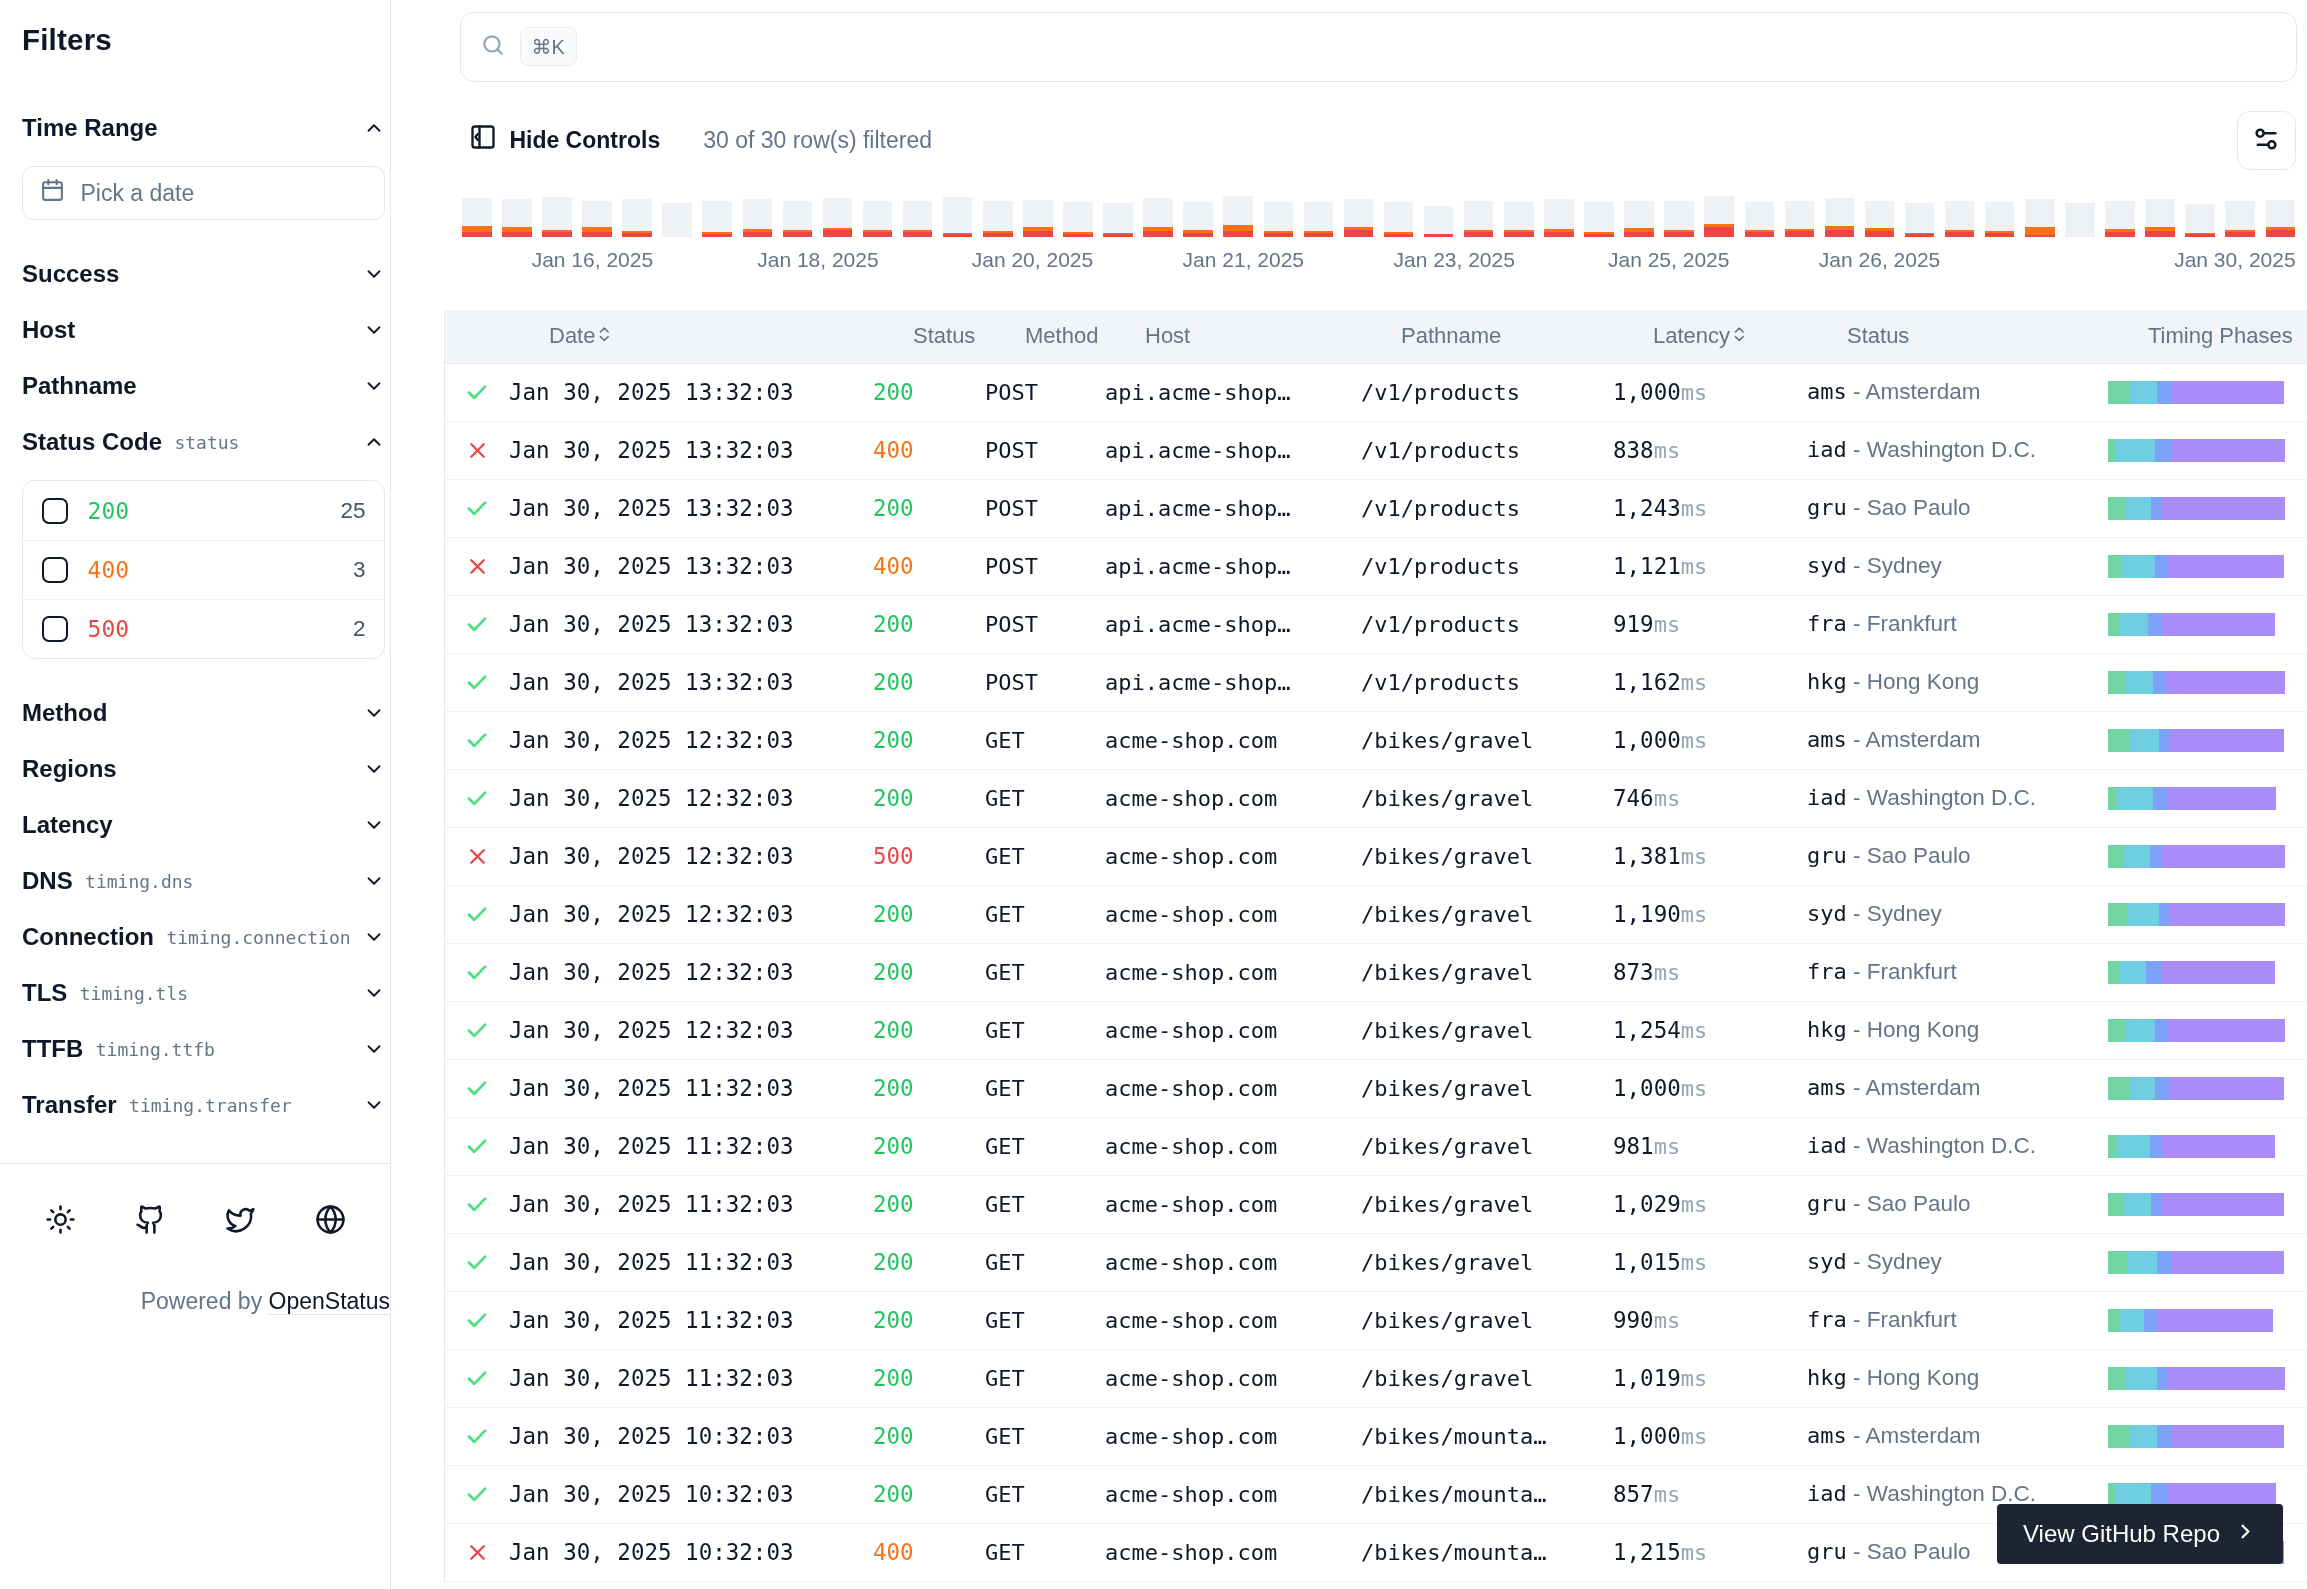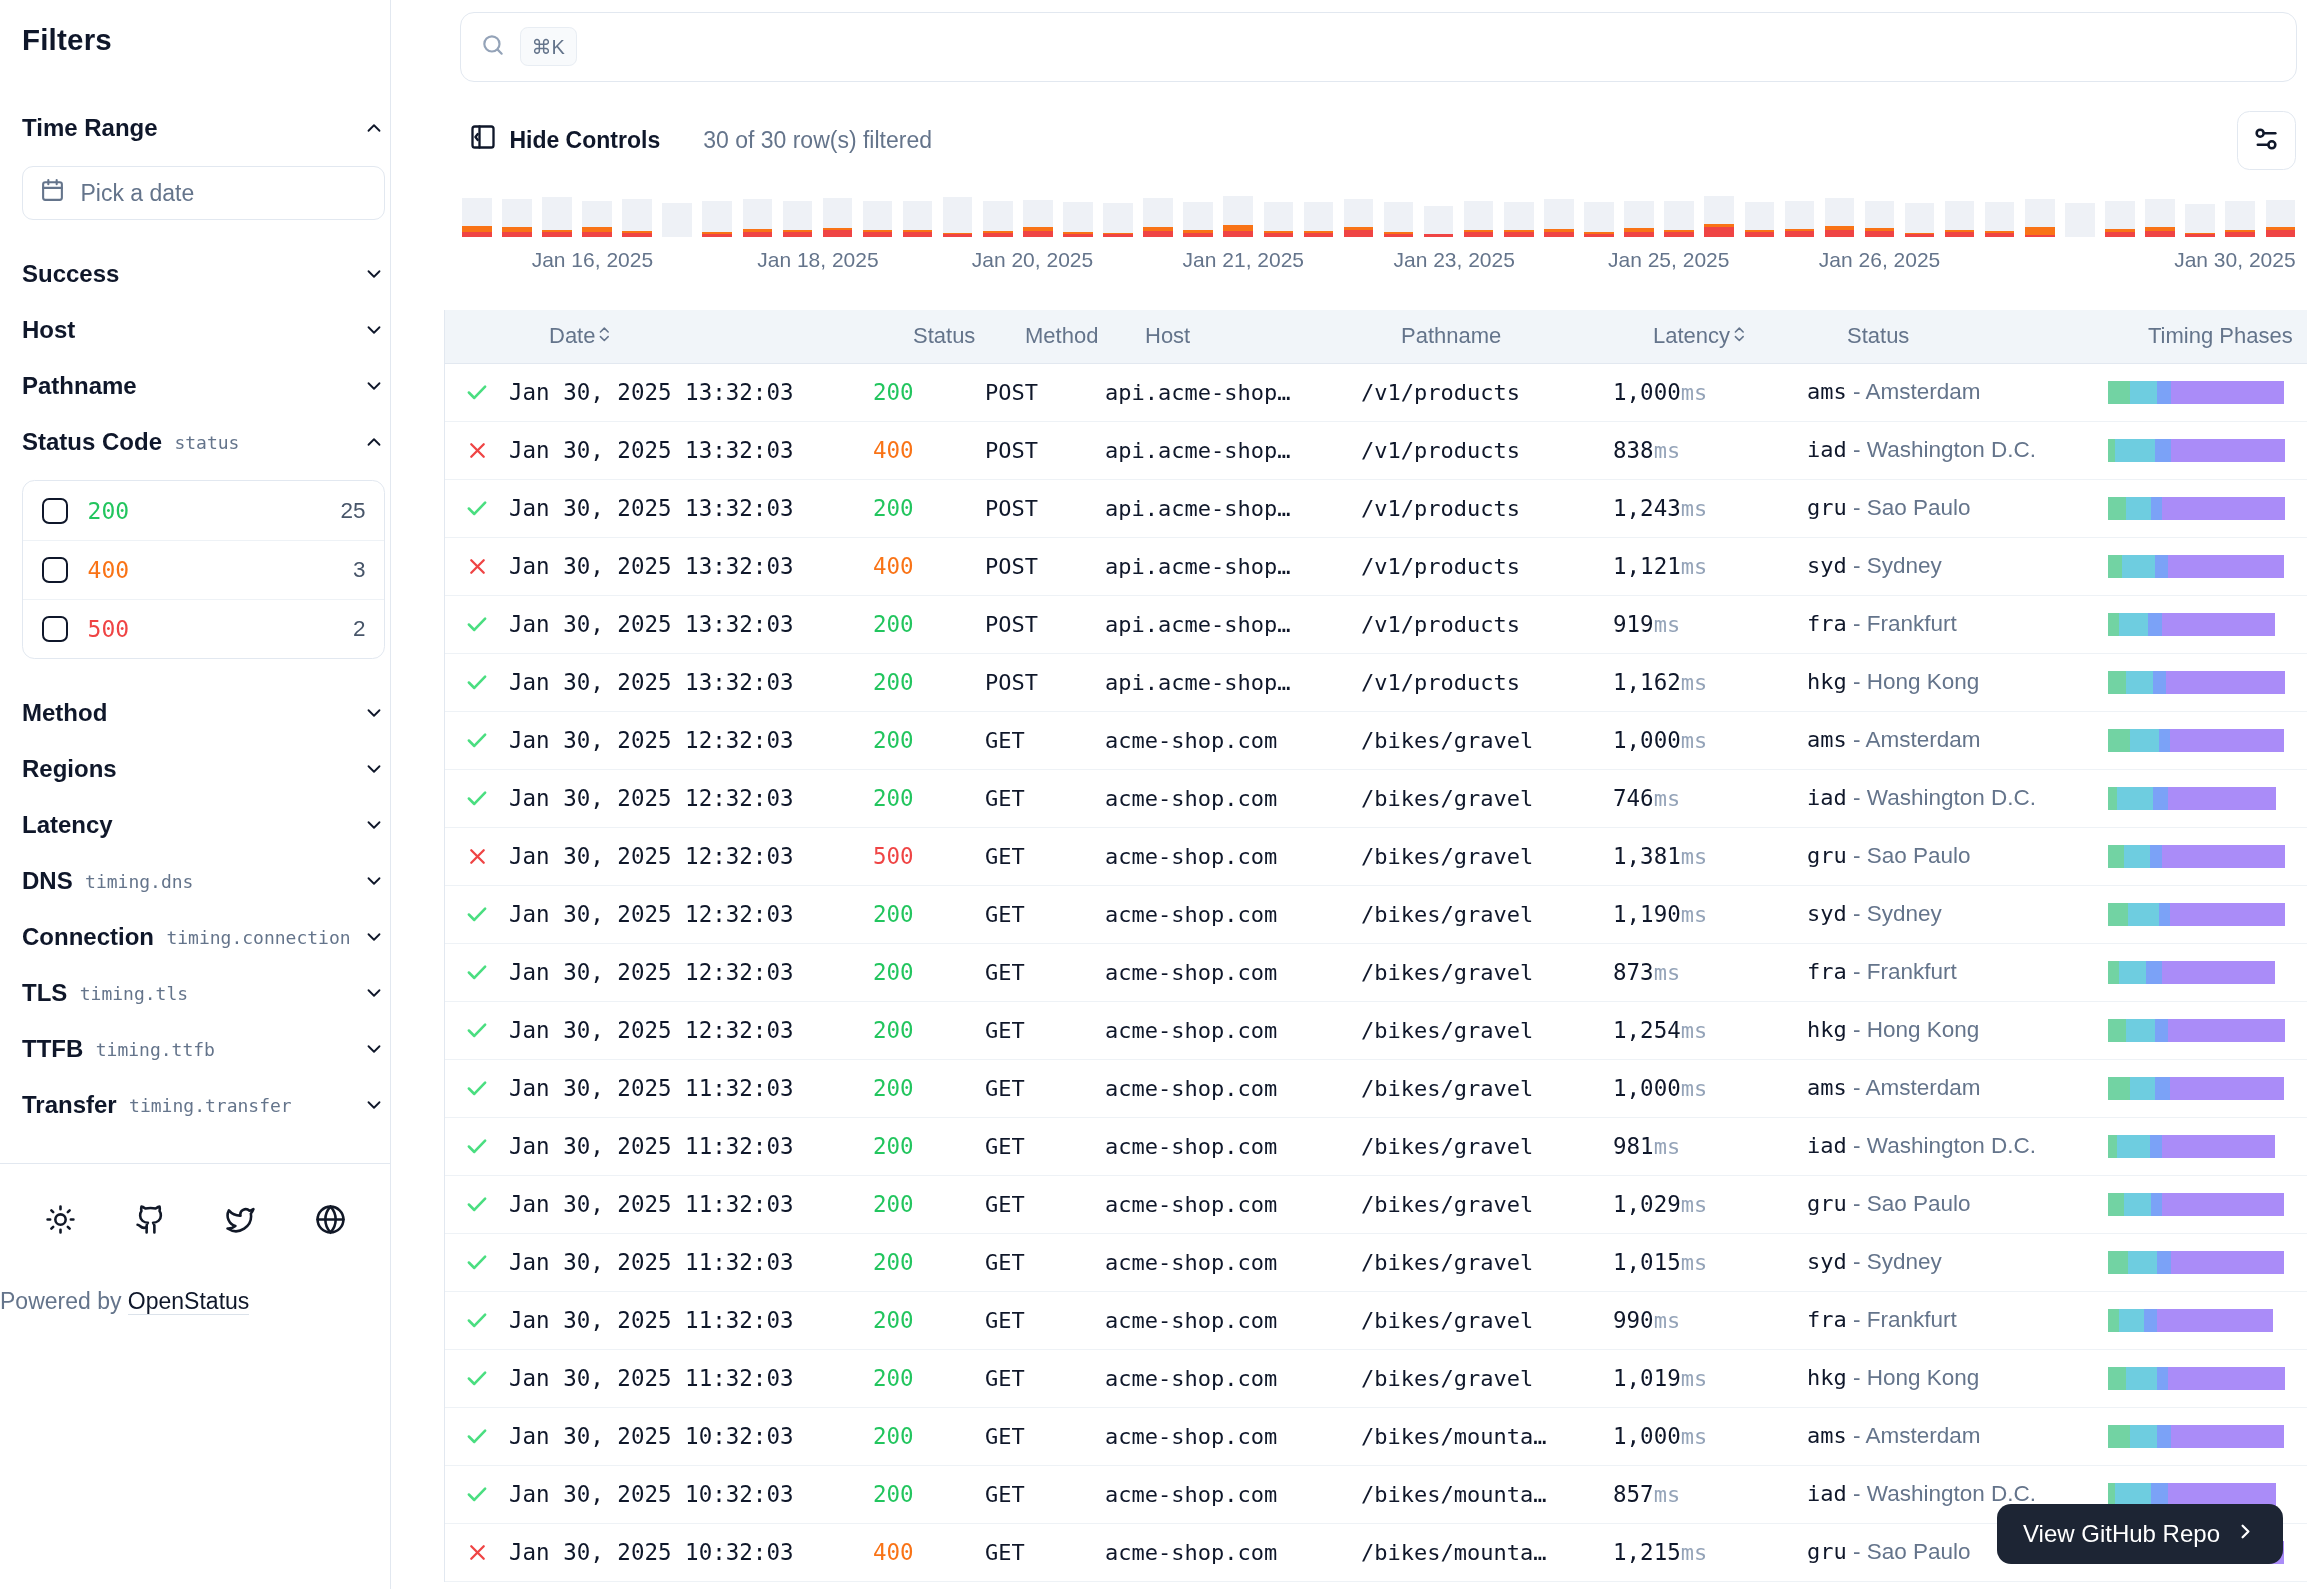--- a/index.html
+++ b/index.html
@@ -21,21 +21,21 @@
   .cb-group { border:1.6px solid #e2e8f0; border-radius:12.4px; margin:6.2px 0 36px 0; overflow:hidden; }
   .cb-row { display:flex; align-items:center; height:59px; padding:0 18.6px; cursor:pointer; }
   .cb-row + .cb-row { border-top:1.6px solid #eef2f6; }
   .cb-box { width:26px; height:26px; border:2.3px solid #0f172a; border-radius:7px; margin-right:20px; background:#fff; }
   .cb-val { font-family:"DejaVu Sans Mono", monospace; font-size:23px; }
   .cb-count { margin-left:auto; font-size:22.5px; color:#475569; }
   .side-divider { position:absolute; left:0; right:0; top:1163px; border-top:0.8px solid #e2e8f0; }
   .social-row { position:absolute; top:1198px; left:0; right:0; display:flex; justify-content:center; gap:45px; }
   .social-btn { width:45px; height:45px; display:flex; align-items:center; justify-content:center;
     background:none; border:none; cursor:pointer; color:#111827; }
-  .powered { position:absolute; top:1288px; left:0; right:0; text-align:left; font-size:23px; color:#64748b; }
+  .powered { position:absolute; top:1288px; left:0; right:0; text-align:right; font-size:23px; color:#64748b; }
   .powered a { color:#0f172a; text-decoration:none; border-bottom:1.6px solid #dbe2ea; cursor:pointer; }
 
   
   .main { flex:1; position:relative; }
   .searchbar { display:flex; align-items:center; gap:14px; height:70px; margin:11.6px 11px 0 69px;
     border:1.6px solid #e2e8f0; border-radius:14px; padding:0 14px 0 18.6px; }
   .searchbar input { flex:1; border:none; outline:none; font-size:24px; color:#0f172a;
     font-family:"Liberation Sans", sans-serif; background:transparent; }
   .searchbar input::placeholder { color:#94a3b8; }
   .kbd { background:#f8fafc; border:1.6px solid #e8edf3; border-radius:7.8px; padding:6.2px 11px;
@@ -70,21 +70,21 @@
   .c-status { font-size:22.5px; }
   .c-method, .c-host, .c-path { font-size:22px; }
   .c-lat-val { font-size:22.5px; }
   .ms { color:#94a3b8; font-family:"DejaVu Sans Mono", monospace; font-size:22px; }
   .c-region-code { font-size:22px; }
   .c-city { color:#64748b; font-size:22.5px; font-family:"Liberation Sans", sans-serif; }
   .tbar { width:181px; height:23px; display:flex; overflow:hidden; }
   .tbar .seg { height:100%; }
 
   .repo-btn { position:fixed; right:24px; bottom:25px; height:60px; padding:0 26px;
-    background:#1d2534; color:#fff; border:none; border-radius:14px; display:flex; align-items:center;
+    background:#1d2534; color:#fff; border:none; border-radius:4px; display:flex; align-items:center;
     gap:14px; font-size:24px; font-family:"Liberation Sans", sans-serif; cursor:pointer; }
 </style>
 </head>
 <body>
 
 <div class="app">
 
   <aside class="sidebar">
     <h2 class="sidebar-title">Filters</h2>
     <div id="sections">

